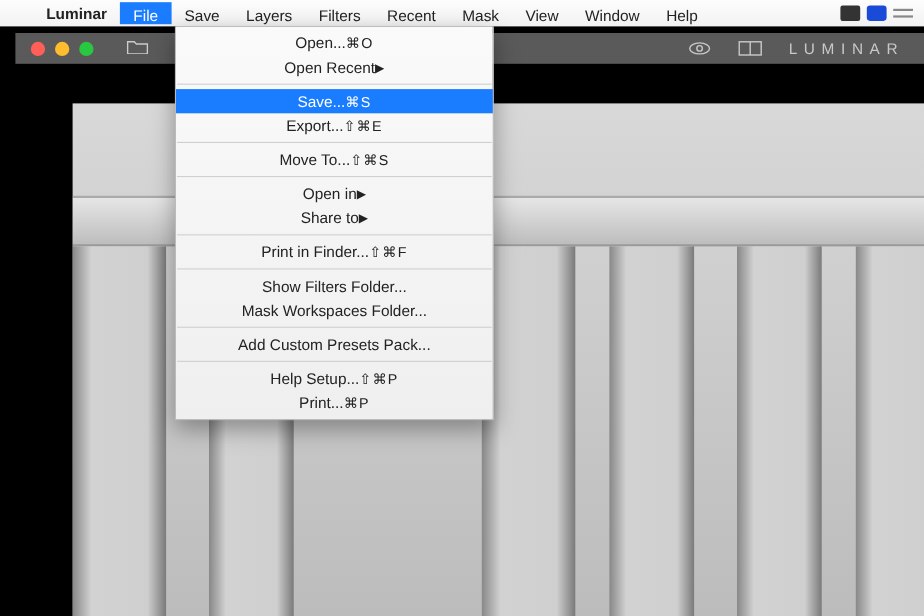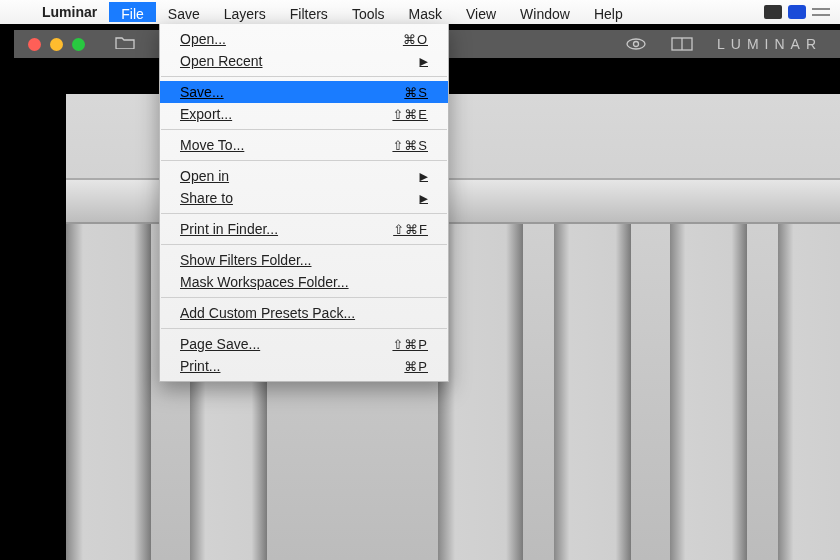--- a/index.html
+++ b/index.html
@@ -9,22 +9,22 @@
 .menubar { height: 24px; background: linear-gradient(#fdfdfd, #f2f2f2); display: flex; align-items: center; font-size: 14px; color: #222; position: relative; z-index: 100; }
 .menubar .apple { width: 30px; display: flex; align-items: center; justify-content: center; font-size: 15px; }
 .menubar .app-name { font-weight: 600; padding: 0 12px; }
 .menubar .menu-item { padding: 0 12px; height: 20px; line-height: 24px; cursor: default; }
 .menubar .menu-item.active { background: #1a7cff; color: #fff; }
 .menubar .right-icons { margin-left: auto; display: flex; gap: 6px; padding-right: 10px; align-items: center; }
 .menubar .right-icons span { width: 18px; height: 14px; display: inline-block; }
 
 
 .dropdown { position: absolute; top: 24px; left: 159px; width: 290px; background: linear-gradient(#fafafa, #efefef); border: 1px solid #bbb; border-top: none; box-shadow: 0 8px 20px rgba(0,0,0,0.35); z-index: 200; padding: 4px 0; font-size: 14px; }
-.dropdown .row { height: 22px; padding: 0 20px; display: flex; align-items: center; justify-content: space-between; color: #222; text-decoration: underline; }
-.dropdown .row.highlight { background: #1a7cff; color: #000000; }
+.dropdown .row { height: 22px; padding: 0 20px; display: flex; align-items: center; justify-content: center; color: #222; }
+.dropdown .row.highlight { background: #1a7cff; color: #ffffff; }
 .dropdown .row .shortcut { font-size: 13px; letter-spacing: 1px; }
 .dropdown .row .arrow { font-size: 11px; }
 .dropdown .sep { height: 1px; background: #cfcfcf; margin: 4px 1px; }
 
 
 .window { position: absolute; top: 30px; left: 14px; right: 0; height: 28px; background: #5a5a5a; display: flex; align-items: center; z-index: 50; }
 .traffic { display: flex; gap: 9px; padding: 0 14px; }
 .traffic span { width: 13px; height: 13px; border-radius: 50%; }
 .traffic .r { background: #ff5f57; } .traffic .y { background: #febc2e; } .traffic .g { background: #28c840; }
 .window .folder { margin-left: 16px; color: #ccc; }
@@ -44,21 +44,21 @@
 <body>
 
 <div class="menubar">
   <div class="apple"></div>
   <div class="app-name">Luminar</div>
   <div id="menubar-items" style="display: contents;"></div>
   <div class="menu-item active">File</div>
     <div class="menu-item">Save</div>
     <div class="menu-item">Layers</div>
     <div class="menu-item">Filters</div>
-    <div class="menu-item">Tools</div>
+    <div class="menu-item">Recent</div>
     <div class="menu-item">Mask</div>
     <div class="menu-item">View</div>
     <div class="menu-item">Window</div>
     <div class="menu-item">Help</div>
     <div class="right-icons">
     <span style="background:#333;border-radius:2px;"></span>
     <span style="background:#1a4bd8;border-radius:3px;"></span>
     <span style="border-bottom:2px solid #888;border-top:2px solid #888;height:8px;"></span>
   </div>
 </div>
@@ -109,21 +109,21 @@
       <span>Mask Workspaces Folder...</span>
       <span class="shortcut"></span>
     </div>
     <div class="sep"></div>
     <div class="row">
       <span>Add Custom Presets Pack...</span>
       <span class="shortcut"></span>
     </div>
     <div class="sep"></div>
     <div class="row">
-      <span>Page Save...</span>
+      <span>Help Setup...</span>
       <span class="shortcut">⇧⌘P</span>
     </div>
     <div class="row">
       <span>Print...</span>
       <span class="shortcut">⌘P</span>
     </div>
   </div>
 
 <div class="window">
   <div class="traffic">

